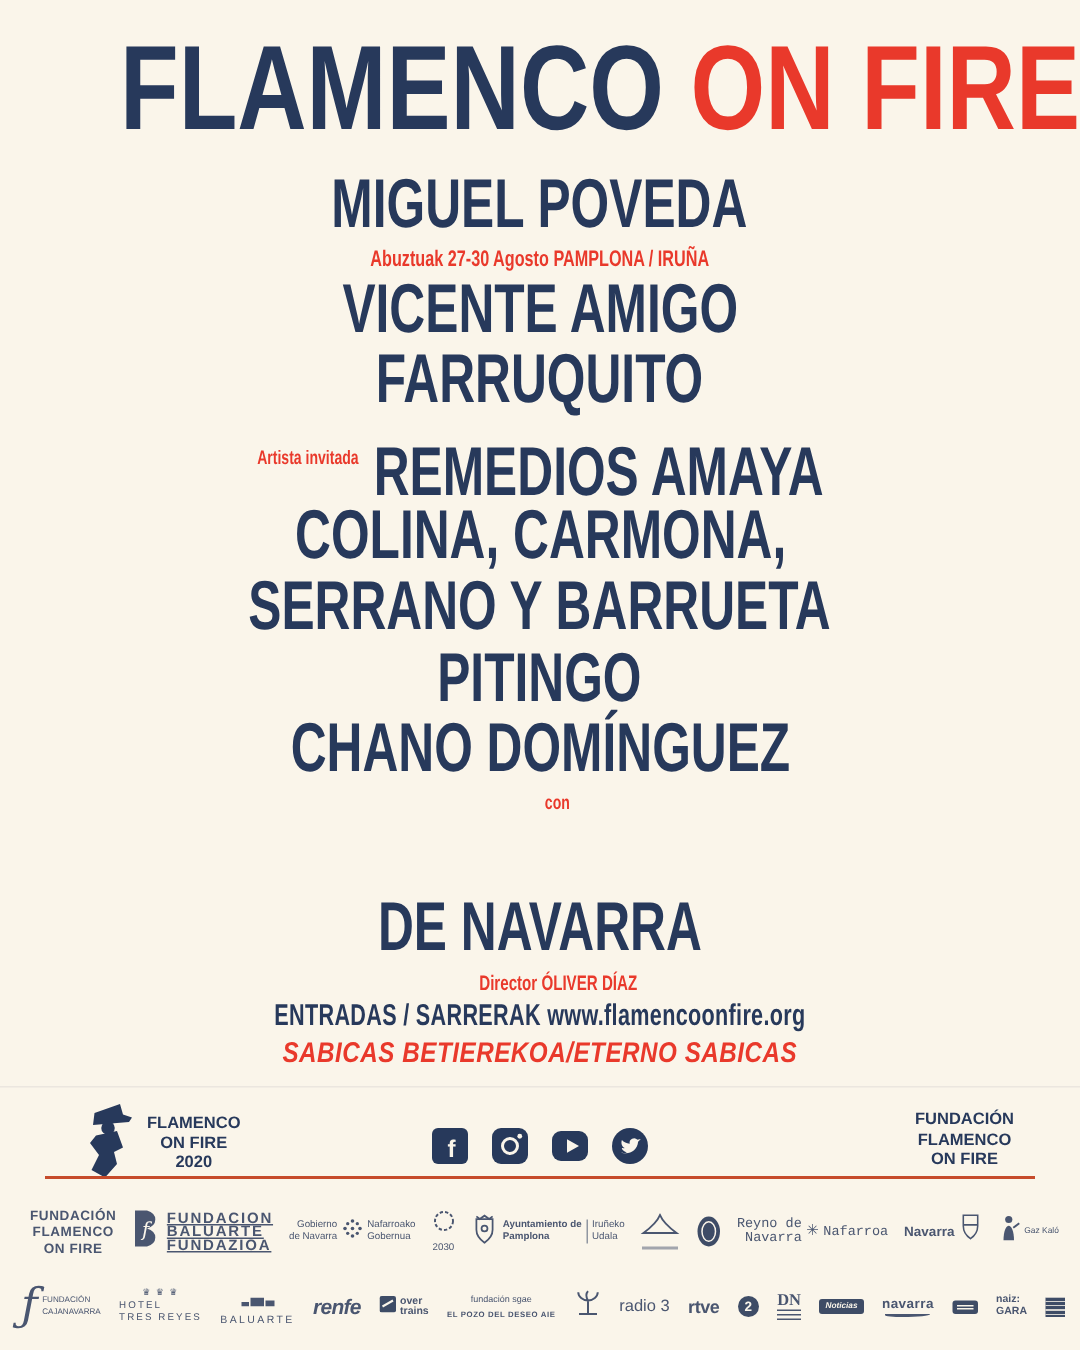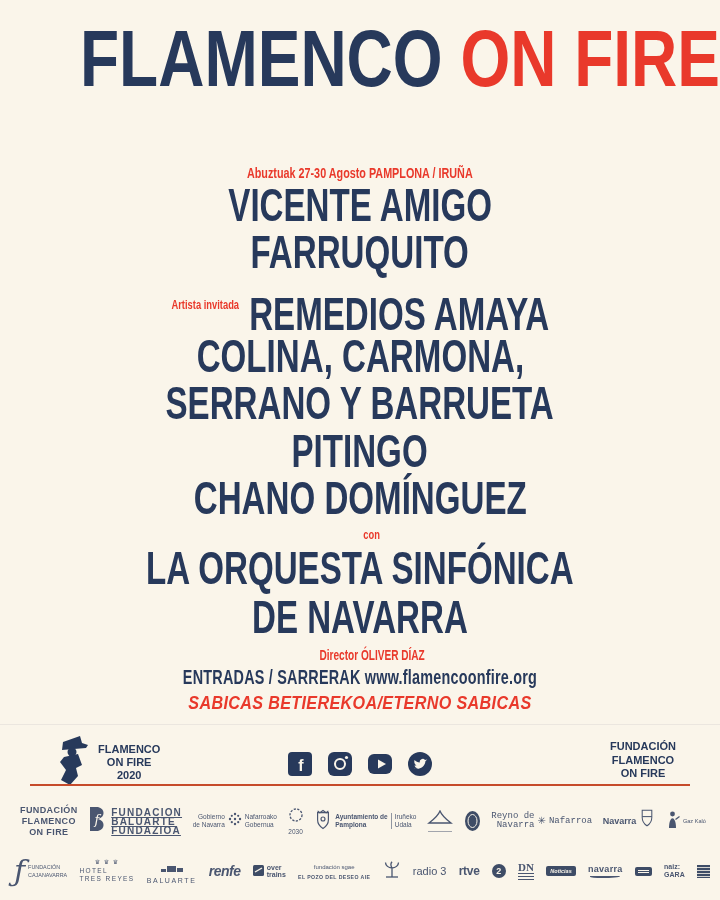--- a/index.html
+++ b/index.html
@@ -75,38 +75,38 @@
 </style>
 </head>
 <body>
 
 <div class="poster">
 
   <div class="abs title-line">
     <span class="cx80"><span>FLAMENCO </span><span class="title-accent">ON FIRE</span></span>
   </div>
 
+  <div class="abs artist l-poveda"><span class="cx">MIGUEL POVEDA</span></div>
   <div class="abs dateline l-date2"><span class="cx">Abuztuak 27-30 Agosto PAMPLONA / IRUÑA</span></div>
   <div class="abs artist l-vicente"><span class="cx">VICENTE AMIGO</span></div>
   <div class="abs artist l-farru"><span class="cx">FARRUQUITO</span></div>
 
   <div class="abs artist l-remedios">
     <span class="remedios-wrap">
       <span class="guest">Artista invitada</span>
       <span>REMEDIOS AMAYA</span>
     </span>
   </div>
 
   <div class="abs artist l-colina"><span class="cx">COLINA, CARMONA,</span></div>
   <div class="abs artist l-serrano"><span class="cx">SERRANO Y BARRUETA</span></div>
   <div class="abs artist l-pitingo"><span class="cx">PITINGO</span></div>
   <div class="abs artist l-chano"><span class="cx">CHANO DOMÍNGUEZ</span></div>
 
   <div class="abs smallred l-con"><span class="cx">con</span></div>
-  <div class="abs artist l-orq1"><span class="cx">LA ORQUESTA SINFÓNICA</span></div>
   <div class="abs artist l-orq2"><span class="cx">DE NAVARRA</span></div>
   <div class="abs smallred l-director"><span class="cx">Director ÓLIVER DÍAZ</span></div>
 
   <div class="abs tickets l-tickets"><span class="cx">ENTRADAS / SARRERAK www.flamencoonfire.org</span></div>
   <div class="abs tribute l-tribute"><span style="display:inline-block;transform:scaleX(.85);">SABICAS BETIEREKOA/ETERNO SABICAS</span></div>
 
   <div class="sep-faint"></div>
 
   <div class="band-logo">
     <span>

